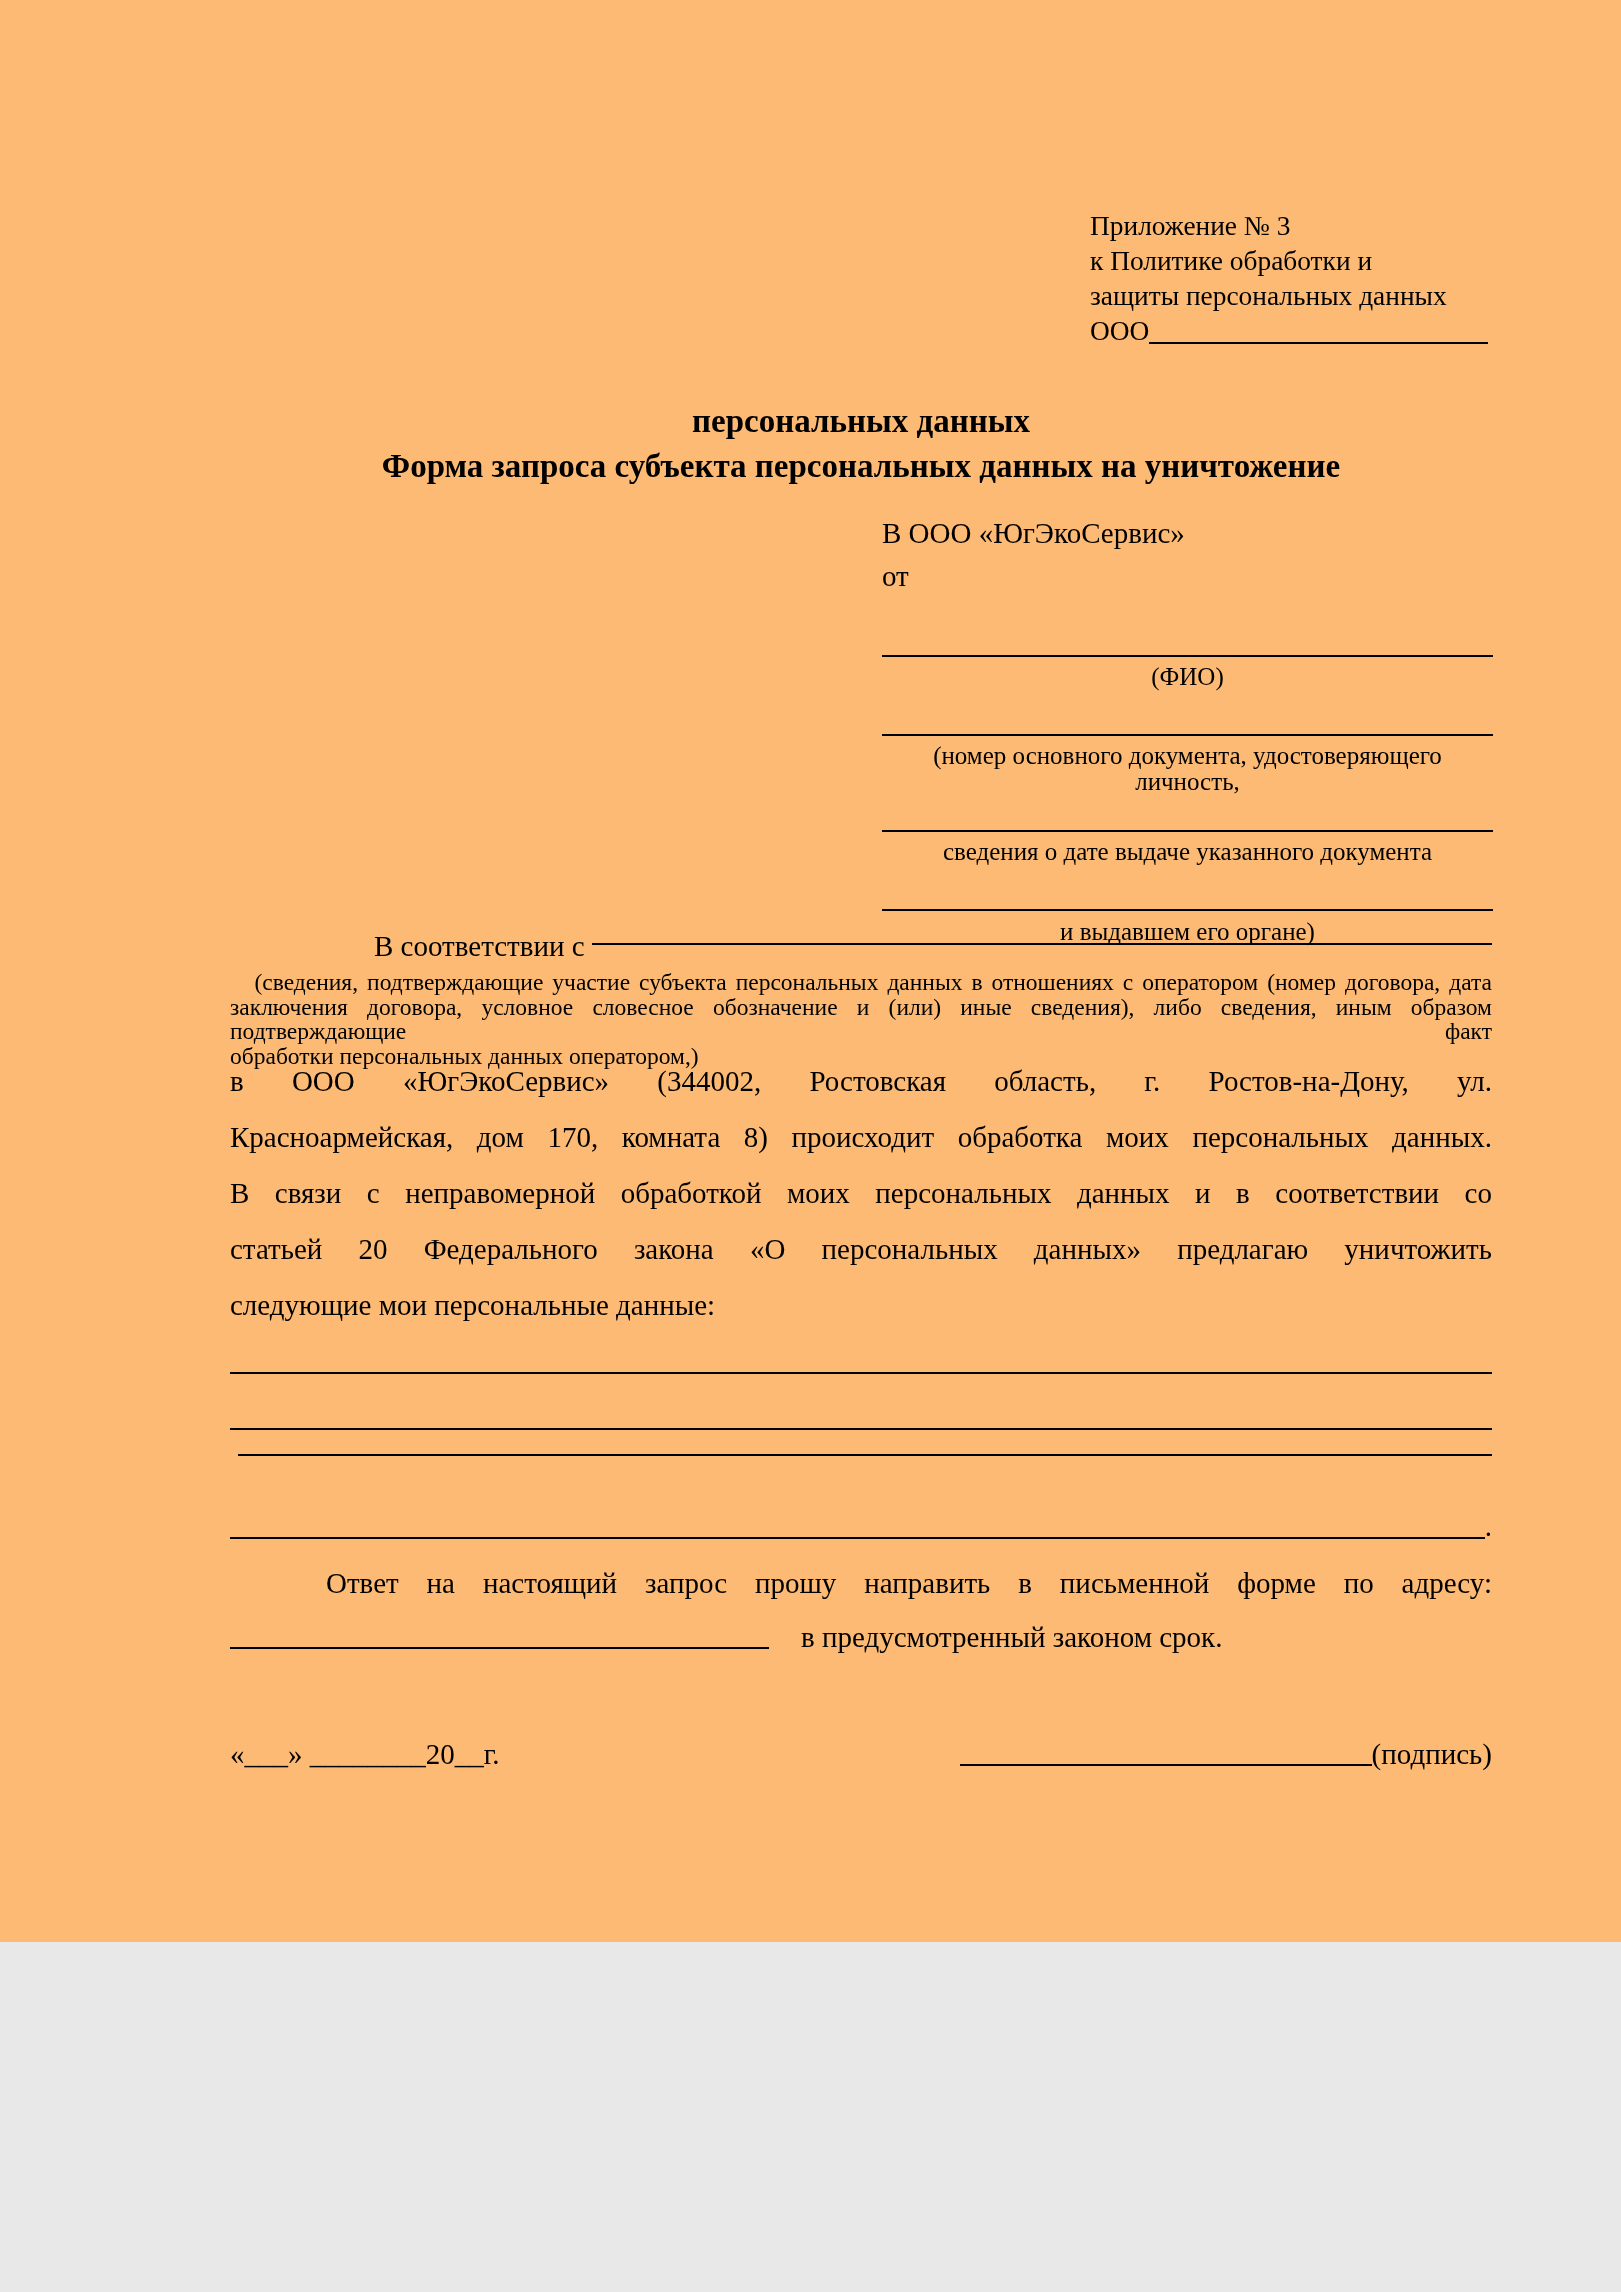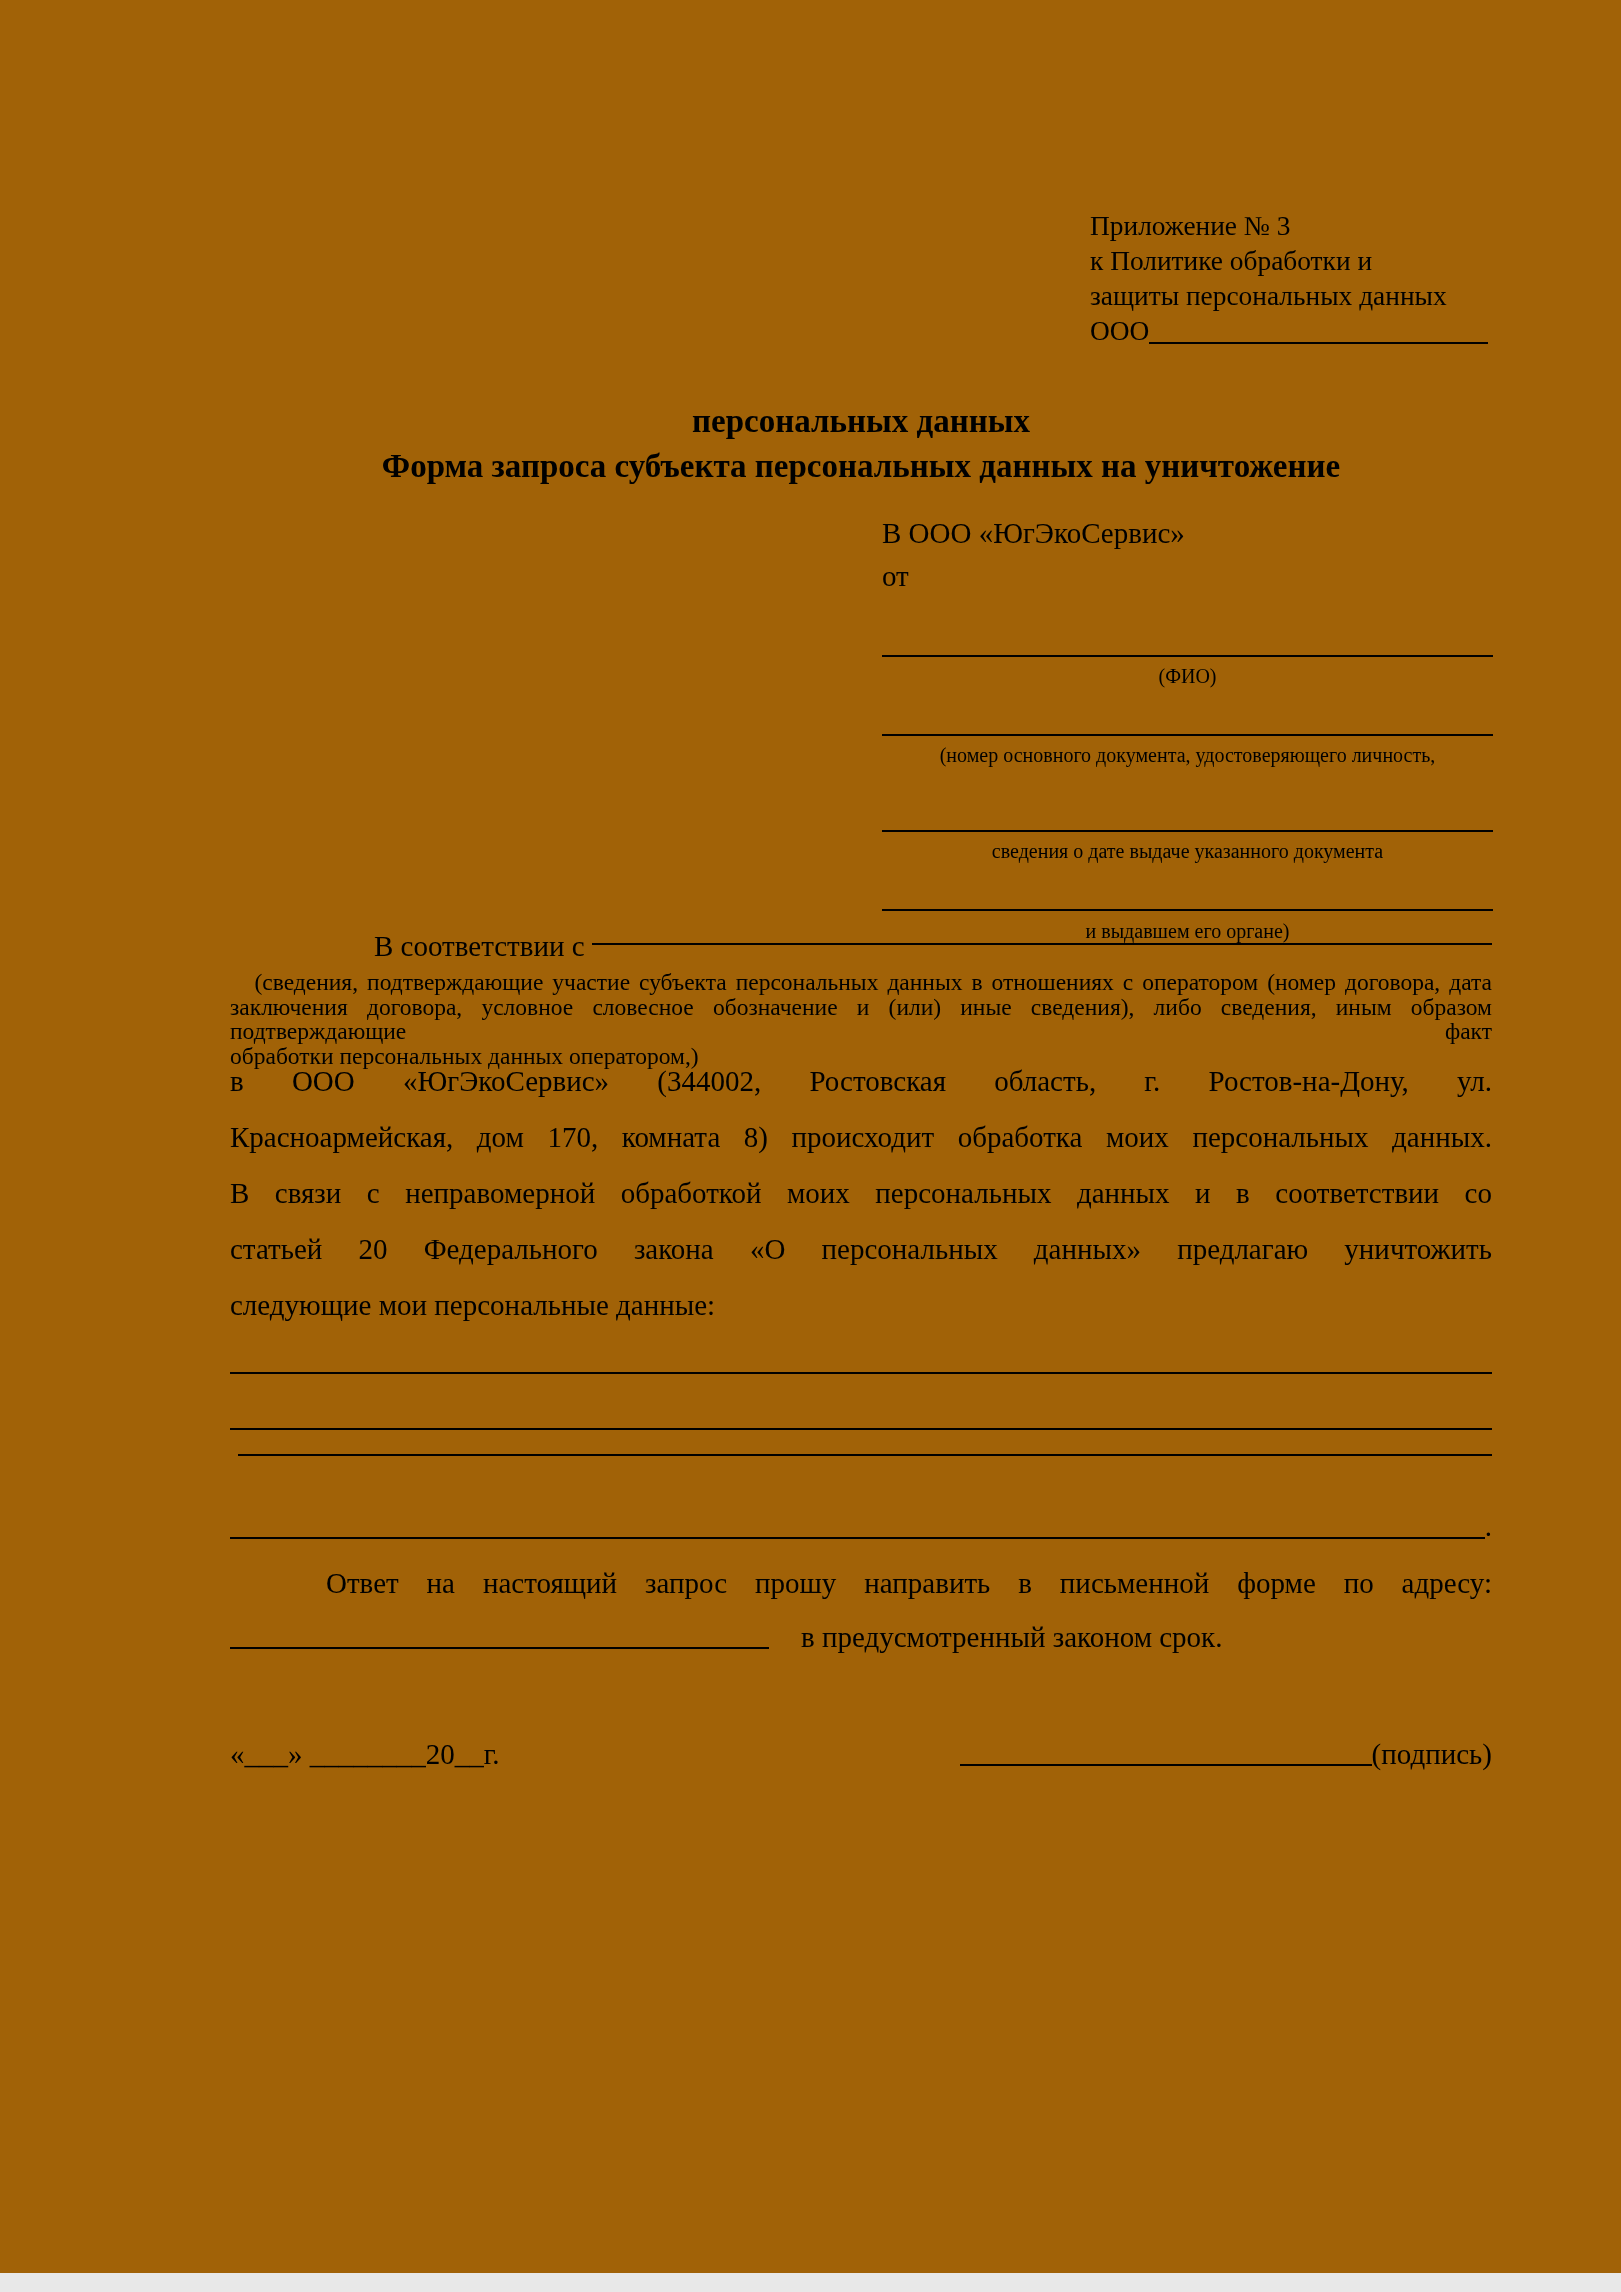--- a/index.html
+++ b/index.html
@@ -1,20 +1,20 @@
 <!DOCTYPE html>
 <html><head>
 <meta charset="utf-8">
 <style>
   html,body{margin:0;padding:0;background:#e8e8e8;}
   .page{
     position:relative;
-    width:1621px;height:2273px;
+    width:1621px;height:1942px;
     margin:0 auto;
-    background:#a16207;
+    background:#fdba74;
     color:#000;
     font-family:"Liberation Serif","DejaVu Serif",serif;
     overflow:hidden;
   }
   .abs{position:absolute;}
 
   
   .appendix{left:1090px;top:209px;width:398px;font-size:27.4px;line-height:35px;}
   .appendix-line{display:block;}
   .ooo-row{display:flex;align-items:flex-end;}
@@ -22,21 +22,21 @@
 
   
   .doc-title{left:230px;top:399px;width:1262px;text-align:center;font-weight:bold;font-size:33px;line-height:45px;}
   .doc-title span{display:block;}
 
   
   .addressee{left:882px;top:517px;width:611px;height:441px;font-size:29px;}
   .addr-org{position:absolute;top:0;left:0;text-align:right;}
   .addr-from{position:absolute;top:43px;left:0;}
   .f-line{position:absolute;left:0;right:0;height:0;border-top:2.9px solid #000;}
-  .f-cap{position:absolute;left:0;width:100%;text-align:center;font-size:20px;line-height:25.5px;}
+  .f-cap{position:absolute;left:0;width:100%;text-align:center;font-size:25px;line-height:25.5px;}
 
   
   .accordance{left:230px;top:929px;width:1262px;display:flex;align-items:center;font-size:29px;line-height:35px;}
   .acc-label{margin-left:144px;white-space:nowrap;}
   .fill{flex:1;border-bottom:2.9px solid #000;margin-bottom:4.9px;margin-left:7.8px;}
 
   
   .note{left:230px;top:970px;width:1262px;font-size:23.5px;line-height:24.5px;}
   .note .just{text-align:justify;text-align-last:justify;}
   .note .first{padding-left:24.5px;}

